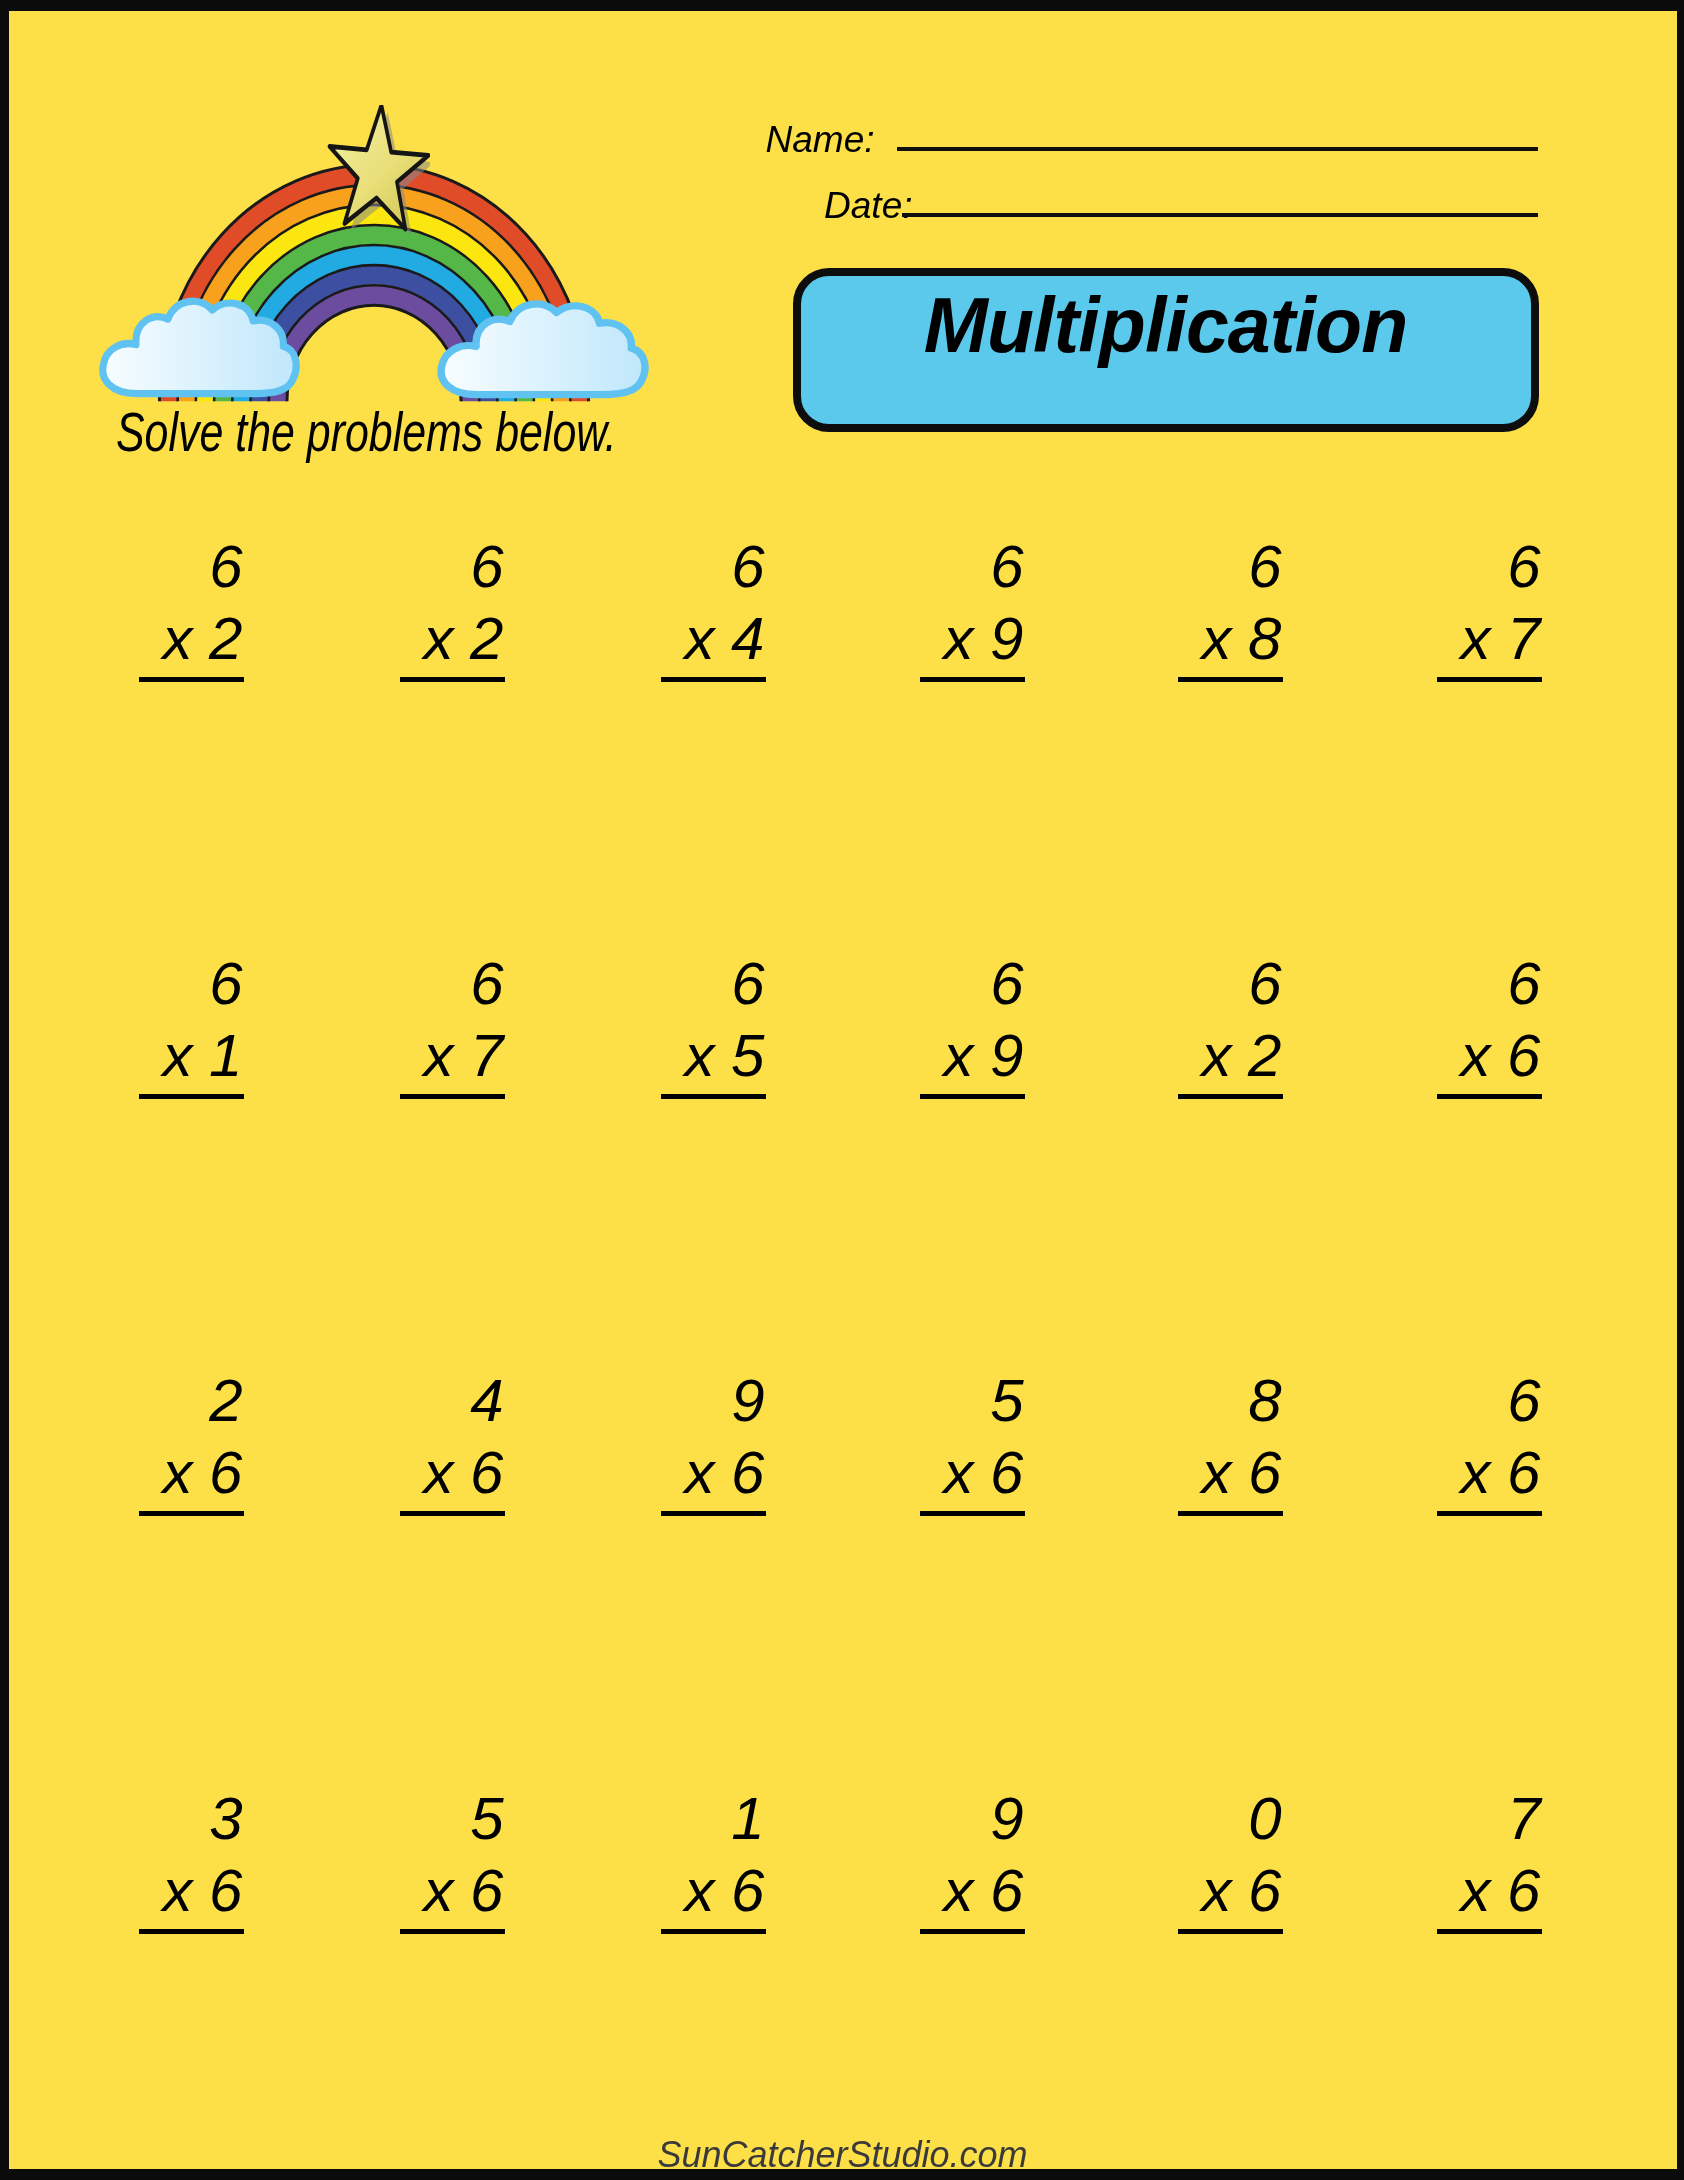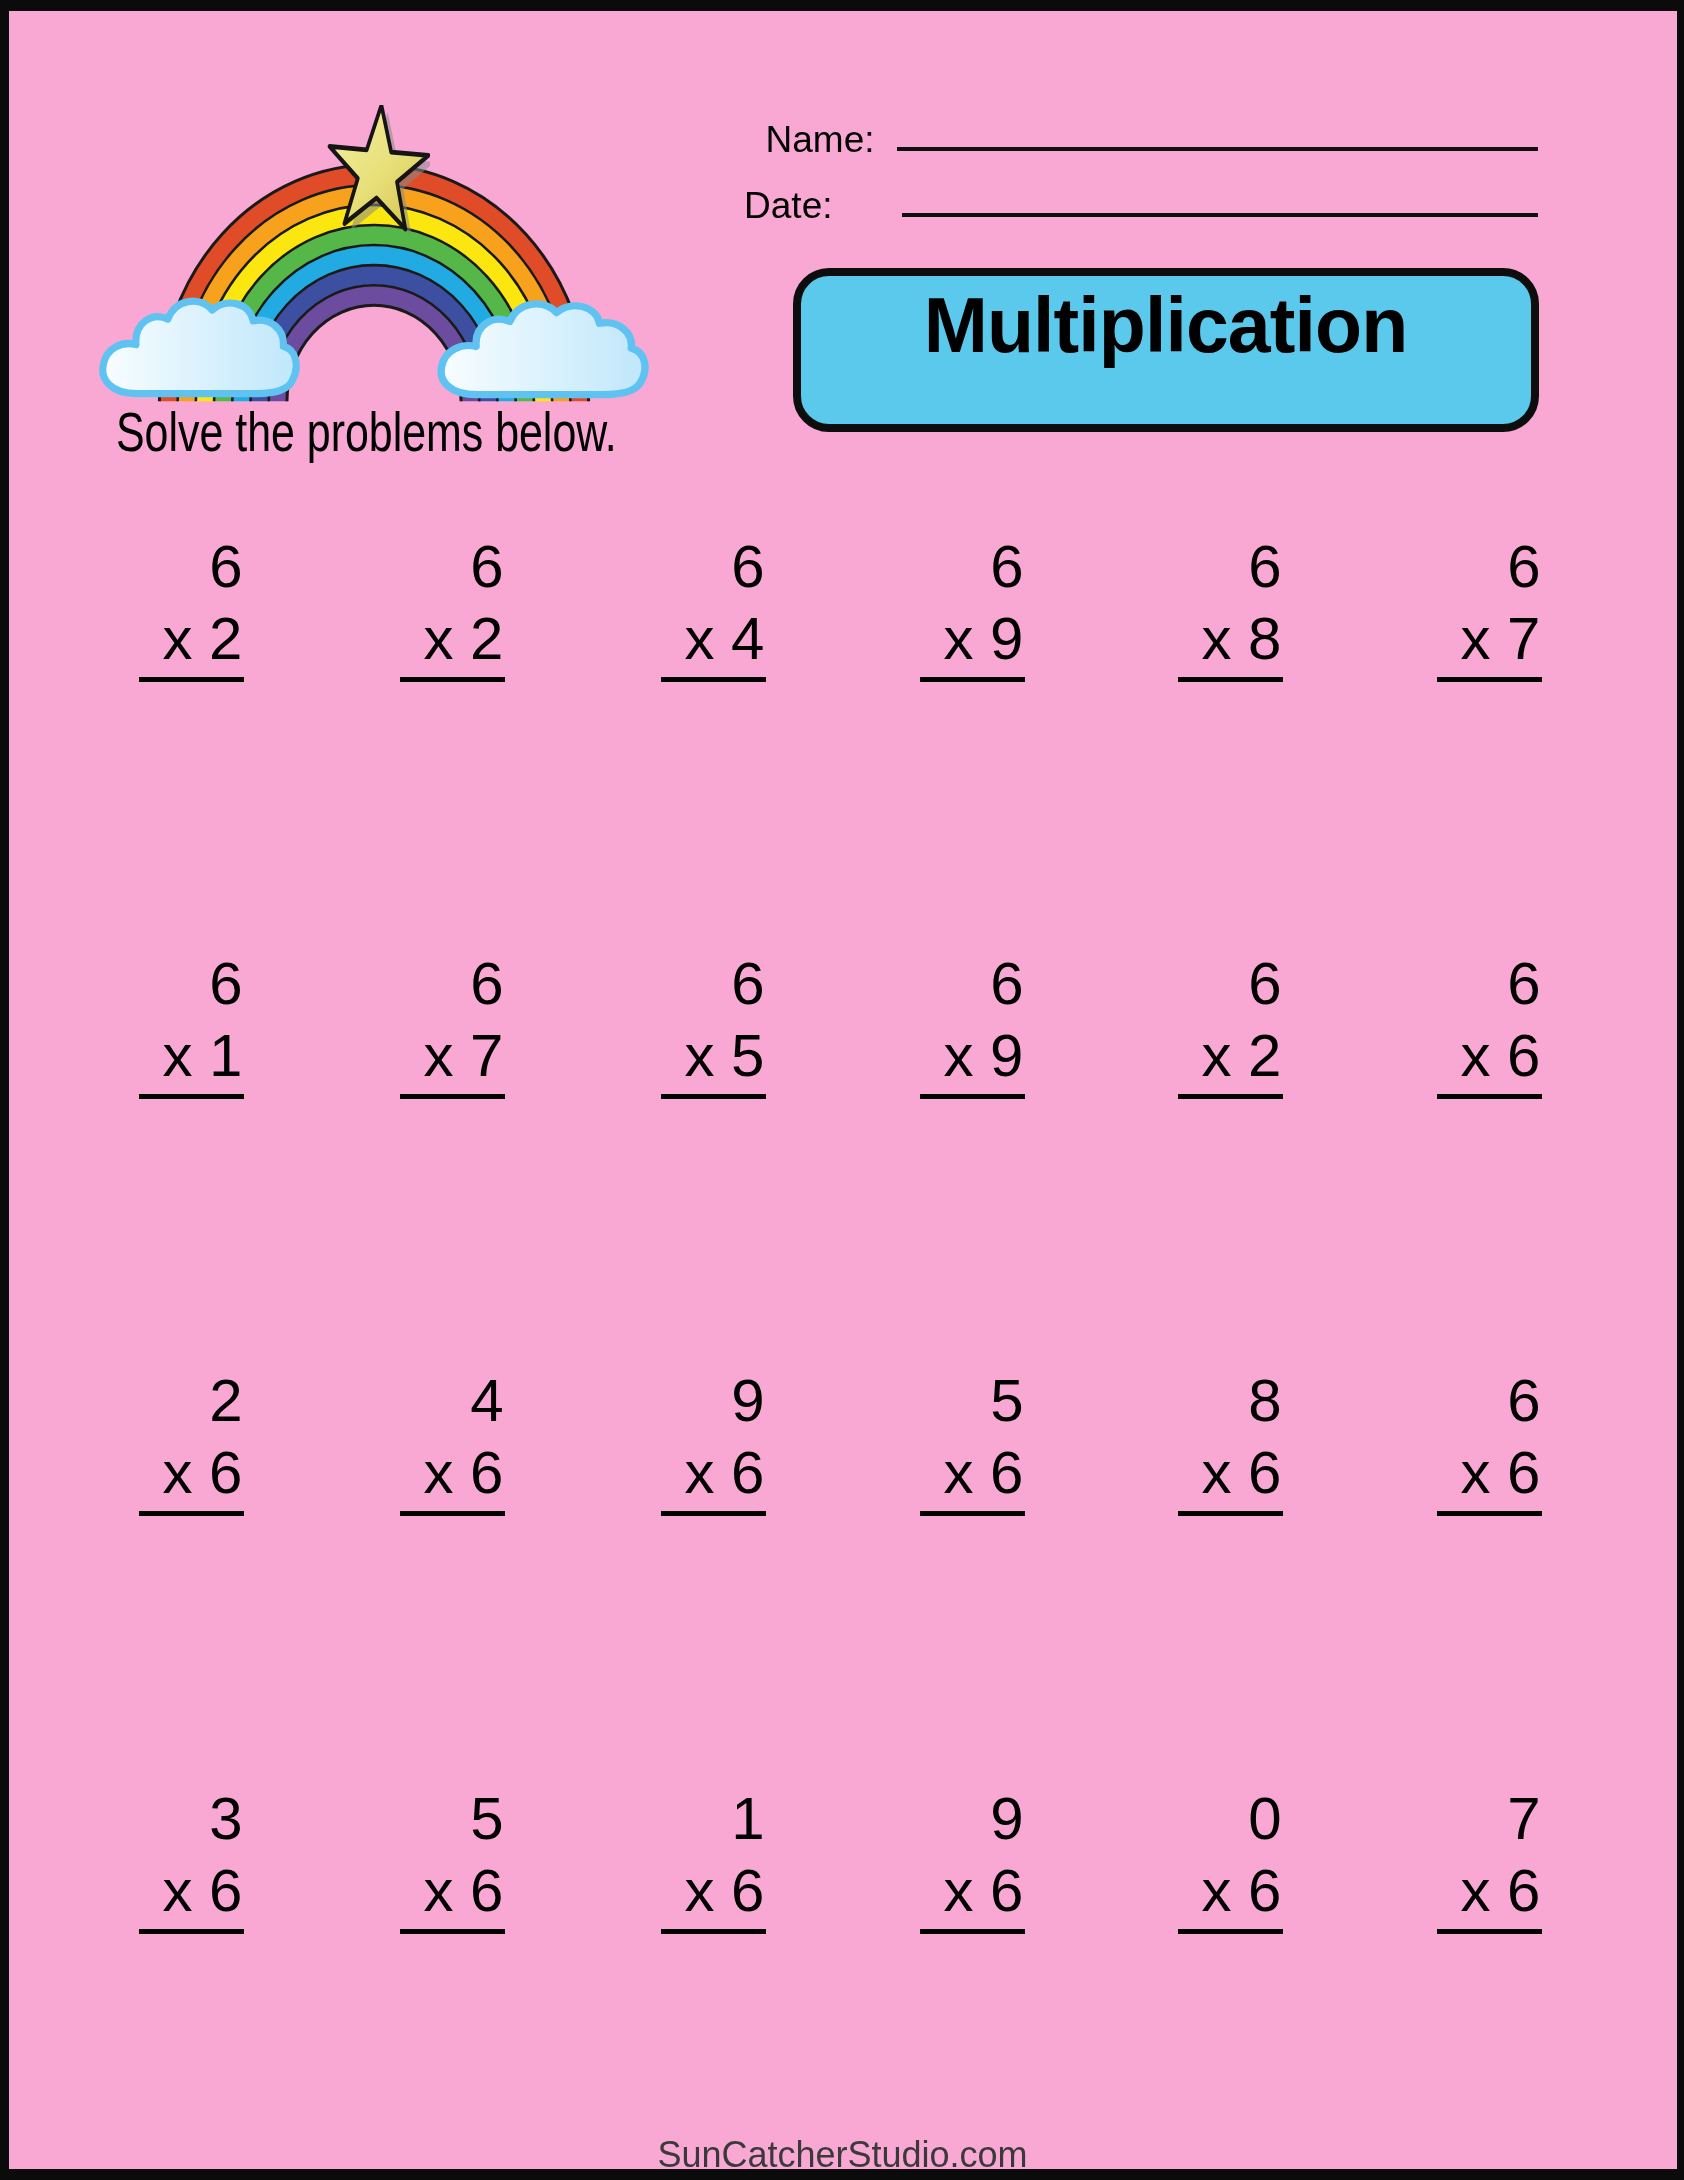--- a/index.html
+++ b/index.html
@@ -1,22 +1,22 @@
 <!DOCTYPE html>
 <html style="font-size:13.6px"><head>
 <meta charset="utf-8">
 <style>
   html,body{margin:0;padding:0;background:#222;}
   #frame{position:relative;width:1685px;height:2181px;background:#0b0b0b;overflow:hidden;
          font-family:"Liberation Sans",sans-serif;color:#000;}
-  #paper{position:absolute;left:8.5px;top:11px;right:8.5px;bottom:12px;background:#f9a8d4;}
+  #paper{position:absolute;left:8.5px;top:11px;right:8.5px;bottom:12px;background:#fde047;font-style:italic;}
 
   
   #name-label{position:absolute;right:802px;top:107px;font-size:37px;line-height:43px;}
-  #date-label{position:absolute;right:844px;top:173px;font-size:37px;line-height:43px;}
+  #date-label{position:absolute;right:764px;top:173px;font-size:37px;line-height:43px;}
   .write-line{position:absolute;border-top:4.3px solid #0f0f0f;height:0;}
   #name-line{left:888px;top:136px;width:641px;}
   #date-line{left:893px;top:202px;width:636px;}
 
   
   #banner{position:absolute;left:784px;top:257px;width:746px;height:164px;box-sizing:border-box;
           background:#5BC9EC;border:8.5px solid #0d0d0d;border-radius:36px;text-align:center;}
   #banner-title{font-size:77px;font-weight:bold;line-height:85px;margin-top:7px;letter-spacing:-0.9px;}
   #banner-subtitle{font-size:49px;line-height:49px;white-space:pre;}
 

